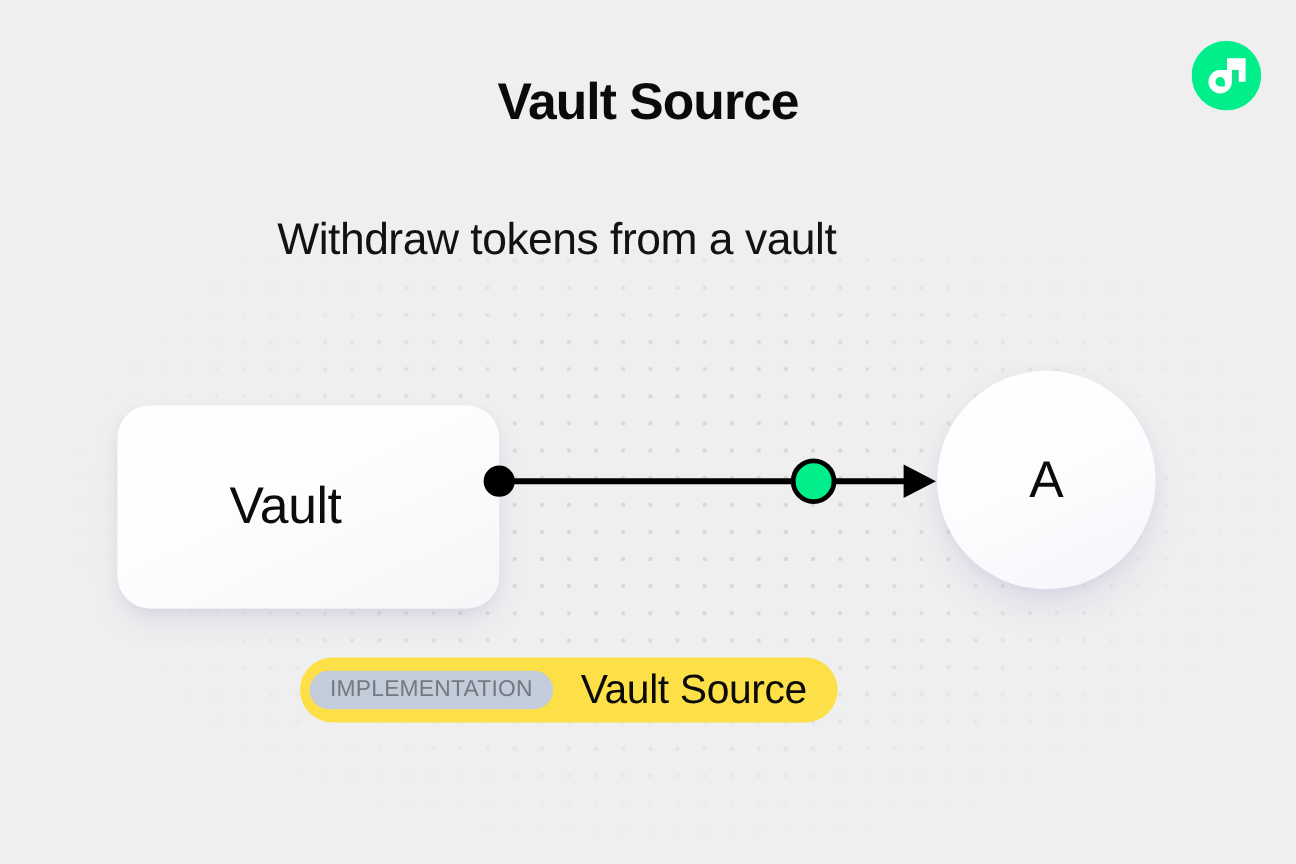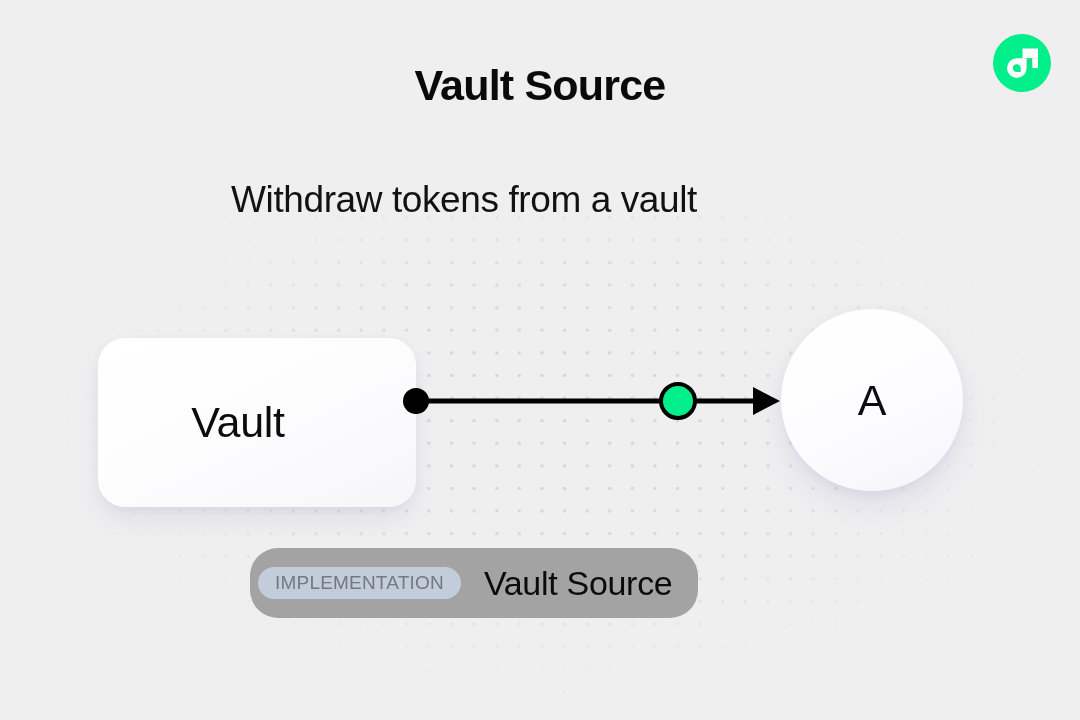--- a/index.html
+++ b/index.html
@@ -124,23 +124,23 @@
     width: 400px;
     height: 52px;
     overflow: visible;
   }
 
   
   #impl-badge {
     position: absolute;
     left: 250px;
     top: 548px;
-    height: 70px;
+    height: 54px;
     border-radius: 28px;
-    background: #a3a3a3;
+    background: #fde047;
     display: flex;
     align-items: center;
     padding: 0 26px 0 8px;
     box-sizing: border-box;
   }
   #impl-tag {
     background: #c2ccda;
     border-radius: 20px;
     padding: 6px 17px 7px 17px;
     font-size: 19px;

